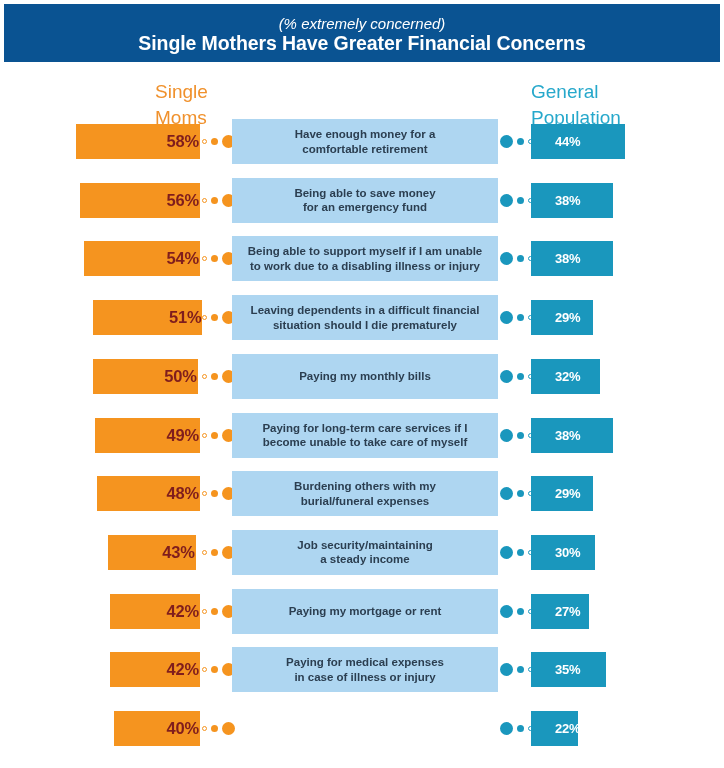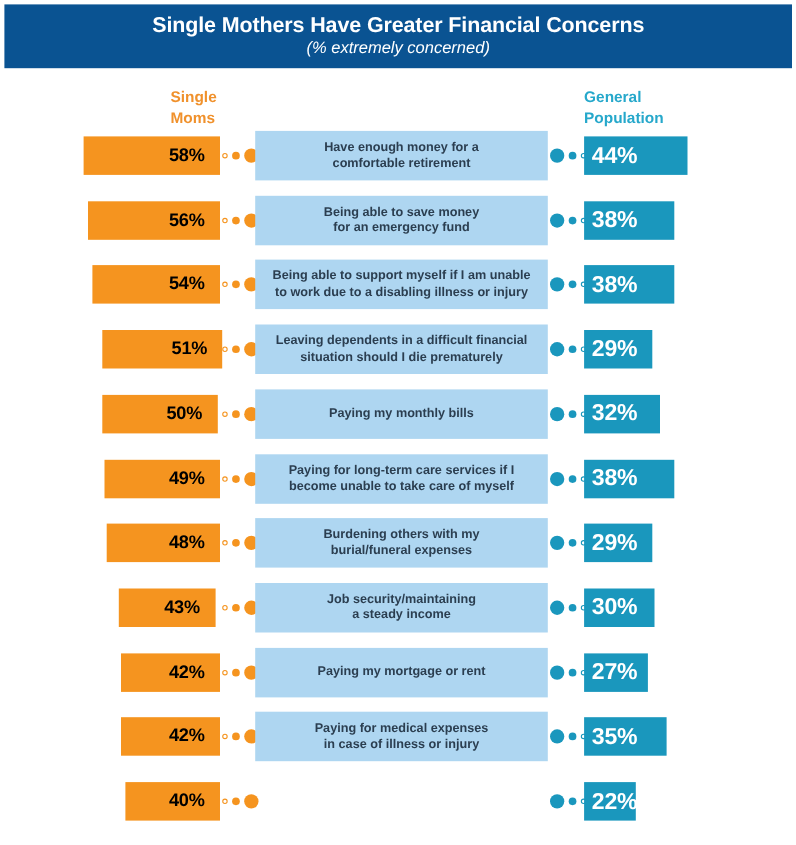--- a/index.html
+++ b/index.html
@@ -41,22 +41,22 @@
     font-size: 15px;
     font-style: italic;
     line-height: 1.1;
     margin-top: 3px;
     text-align: center;
   }
 
   
   .col-legend {
     position: absolute;
-    font-size: 14px;
-    font-weight: bold;
+    font-size: 19px;
+    font-weight: normal;
     line-height: 1.35;
   }
   #legend-single-moms {
     left: 155px;
     top: 79px;
     color: #f0912c;
     text-align: left;
   }
   #legend-general-population {
     left: 531px;
@@ -84,24 +84,24 @@
   .bar-left {
     position: absolute;
     top: 6px;
     height: 35px;
     background: #f5941f;
     display: flex;
     align-items: center;
     justify-content: flex-end;
   }
   .bar-left-value {
-    color: #000000;
+    color: #7f1d1d;
     font-size: 16.5px;
     font-weight: bold;
-    padding-right: 14px;
+    padding-right: 1px;
     letter-spacing: -0.2px;
   }
 
   
   .dots-left {
     position: absolute;
     top: 0;
     left: 200px;
     width: 32px;
     height: 47px;
@@ -181,32 +181,32 @@
     left: 531px;
     top: 6px;
     height: 35px;
     background: #1a97bd;
     display: flex;
     align-items: center;
     justify-content: flex-start;
   }
   .bar-right-value {
     color: #ffffff;
-    font-size: 21px;
+    font-size: 13px;
     font-weight: bold;
-    padding-left: 7px;
+    padding-left: 24px;
     letter-spacing: -0.2px;
   }
 </style>
 </head>
 <body>
 
 <div id="header-banner">
+  <div id="header-subtitle">(% extremely concerned)</div>
   <div id="header-title">Single Mothers Have Greater Financial Concerns</div>
-  <div id="header-subtitle">(% extremely concerned)</div>
 </div>
 
 <div class="col-legend" id="legend-single-moms">
   <span style="white-space:pre-line;">Single
 Moms</span>
 </div>
 
 <div class="col-legend" id="legend-general-population">
   <span style="white-space:pre-line;">General
 Population</span>

